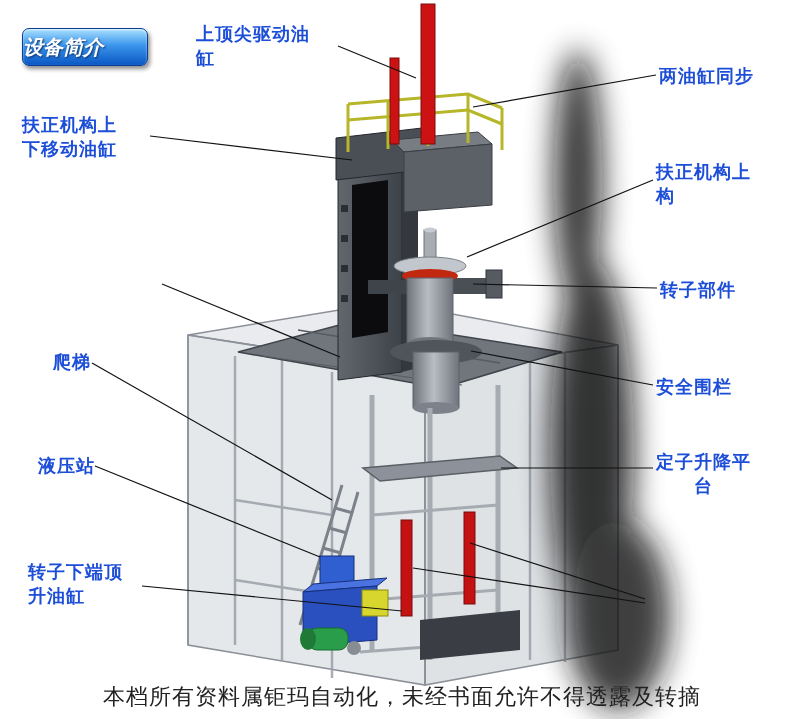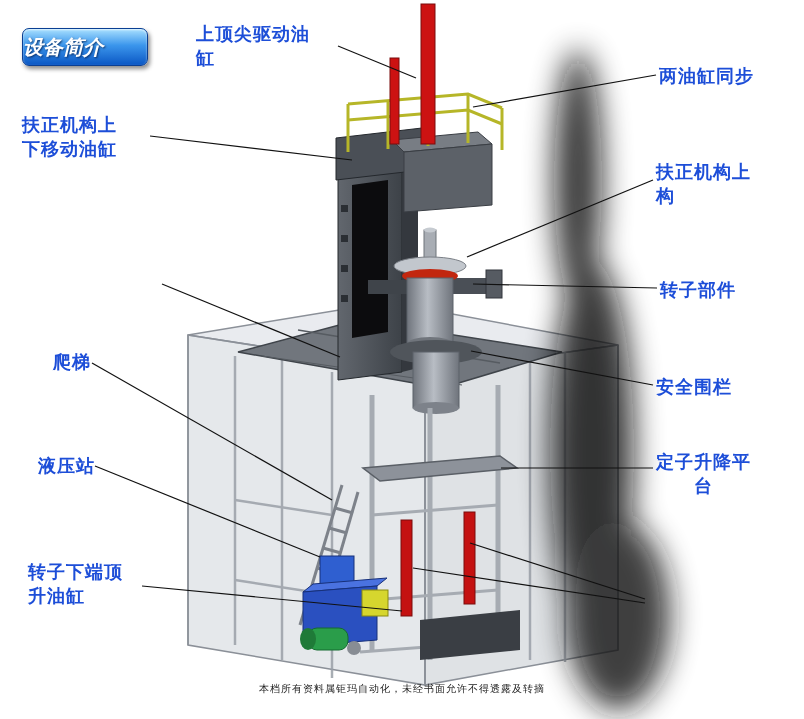--- a/index.html
+++ b/index.html
@@ -16,21 +16,21 @@
     box-shadow:2px 3px 4px rgba(0,0,0,.45), inset 0 1px 2px rgba(255,255,255,.7);
     color:#ffffff;font-weight:bold;font-size:20px;font-style:italic;
     text-shadow:1px 1px 2px rgba(0,30,80,.8);
   }
   .lbl{
     position:absolute;color:#1d4ed8;font-size:18px;font-weight:700;line-height:1.35;
     white-space:pre-line;letter-spacing:1px;
   }
   .watermark{
     position:absolute;left:0;right:0;top:682px;text-align:center;
-    color:#222;font-size:10px;letter-spacing:1px;
+    color:#222;font-size:22px;letter-spacing:1px;
   }
 </style>
 </head>
 <body>
 
 <div class="stage">
 
   <svg width="804" height="719" viewBox="0 0 804 719">
     <defs>
       <filter id="blur16" x="-60%" y="-60%" width="220%" height="220%">

